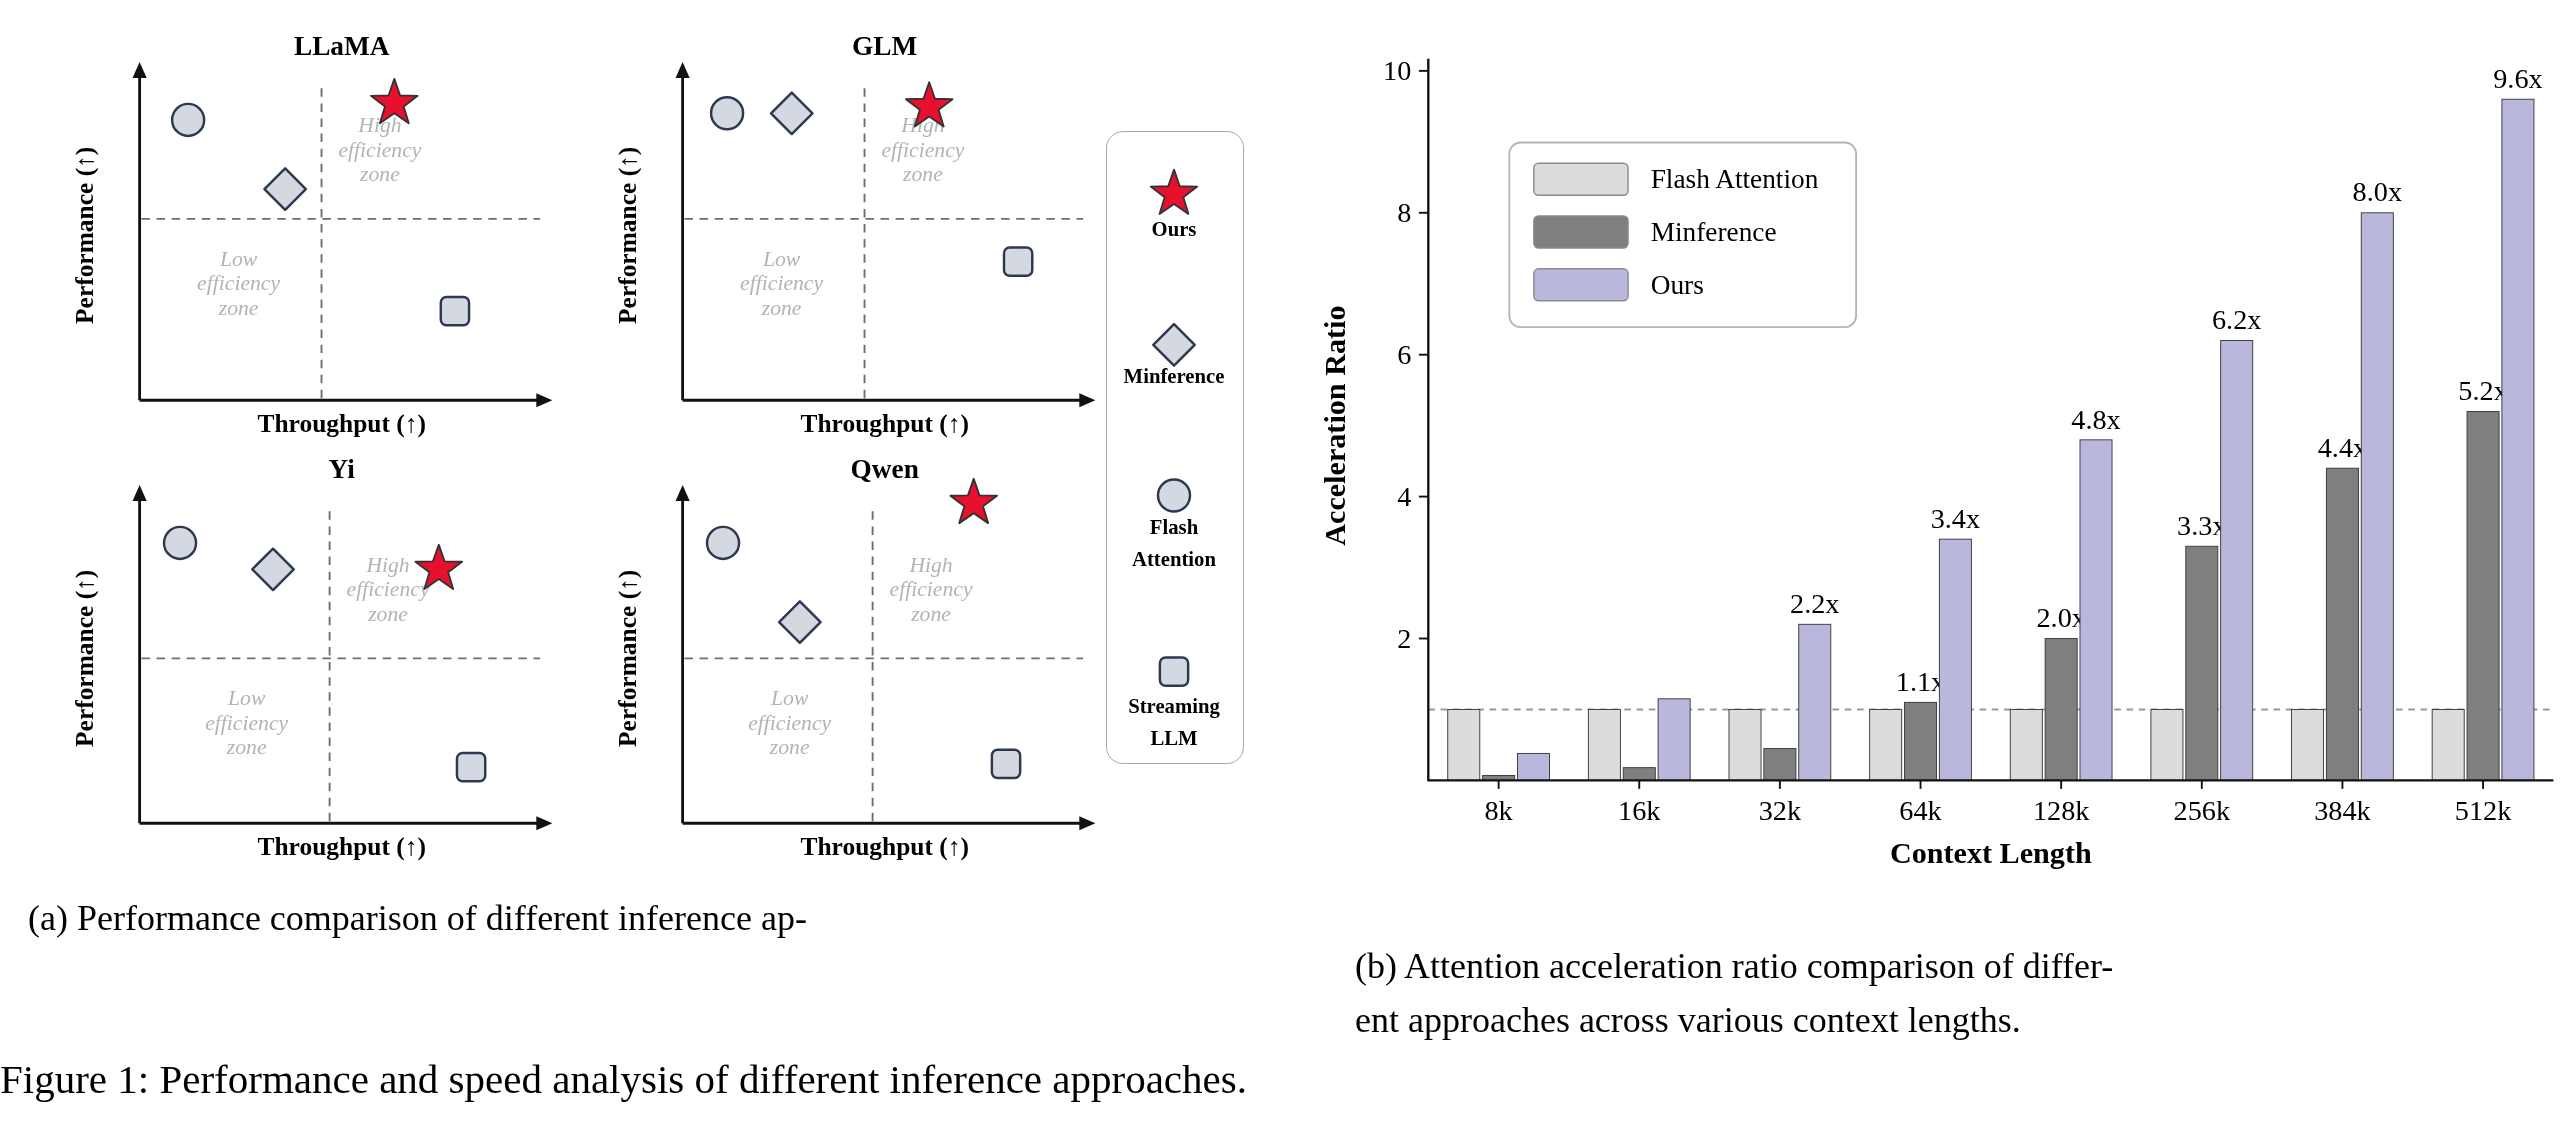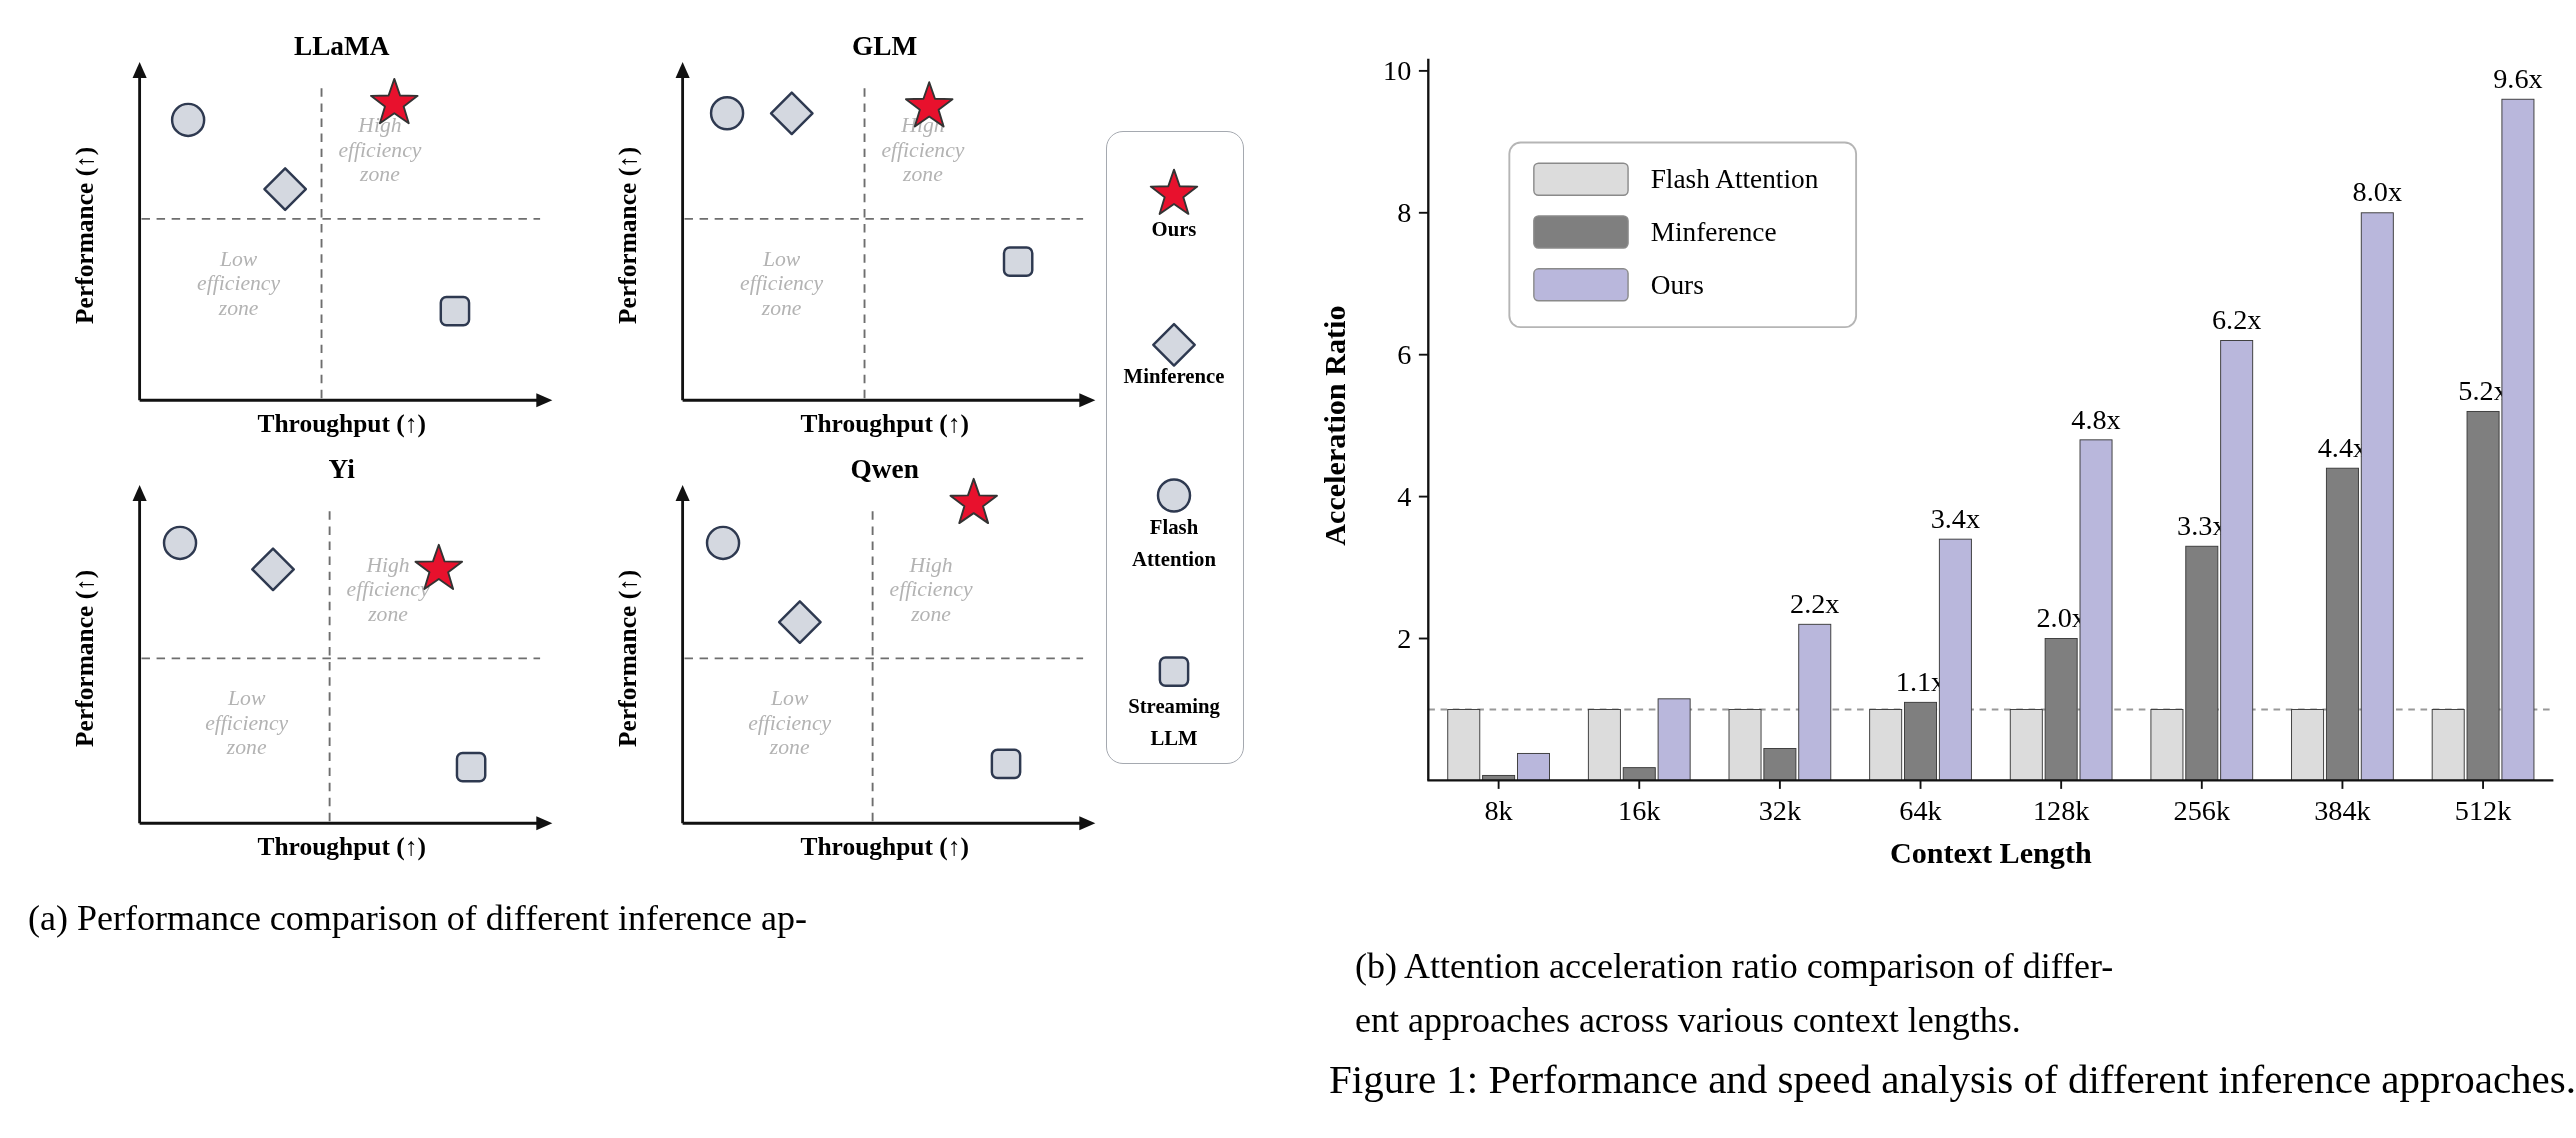--- a/index.html
+++ b/index.html
@@ -15,21 +15,21 @@
   .sp-2 { left:68px;  top:448px; }
   .sp-3 { left:611px; top:448px; }
   .legend-a {
     position:absolute; left:1106px; top:131px; width:138px; height:633px;
     border:1.9px solid #a5a9b0; border-radius:17px; background:#fff;
   }
   .panel-b { position:absolute; left:1319px; top:19px; width:1257px; height:867px; }
   .caption { position:absolute; font-size:36px; line-height:54px; }
   .caption-a { left:28px; top:891px; width:1291px; }
   .caption-b { left:1355px; top:891px; width:1221px;margin-top:48px; }
-  .figure-caption { position:absolute; left:0; top:1055px; width:2576px; text-align:right; font-size:41px; }
+  .figure-caption { position:absolute; left:0; top:1055px; width:2576px; text-align:left; font-size:41px; }
 </style>
 </head>
 <body>
 
 <div class="page">
 
   <section>
     <div id="sp0" class="subplot sp-0"><svg width="490" height="415" viewBox="0 0 520 440">
           <line x1="269.05" y1="396" x2="269.05" y2="62" stroke="#6e6e6e" stroke-width="2" stroke-dasharray="9 7"></line>
           <line x1="78" y1="205.49999999999997" x2="501" y2="205.49999999999997" stroke="#6e6e6e" stroke-width="2" stroke-dasharray="9 7"></line>

